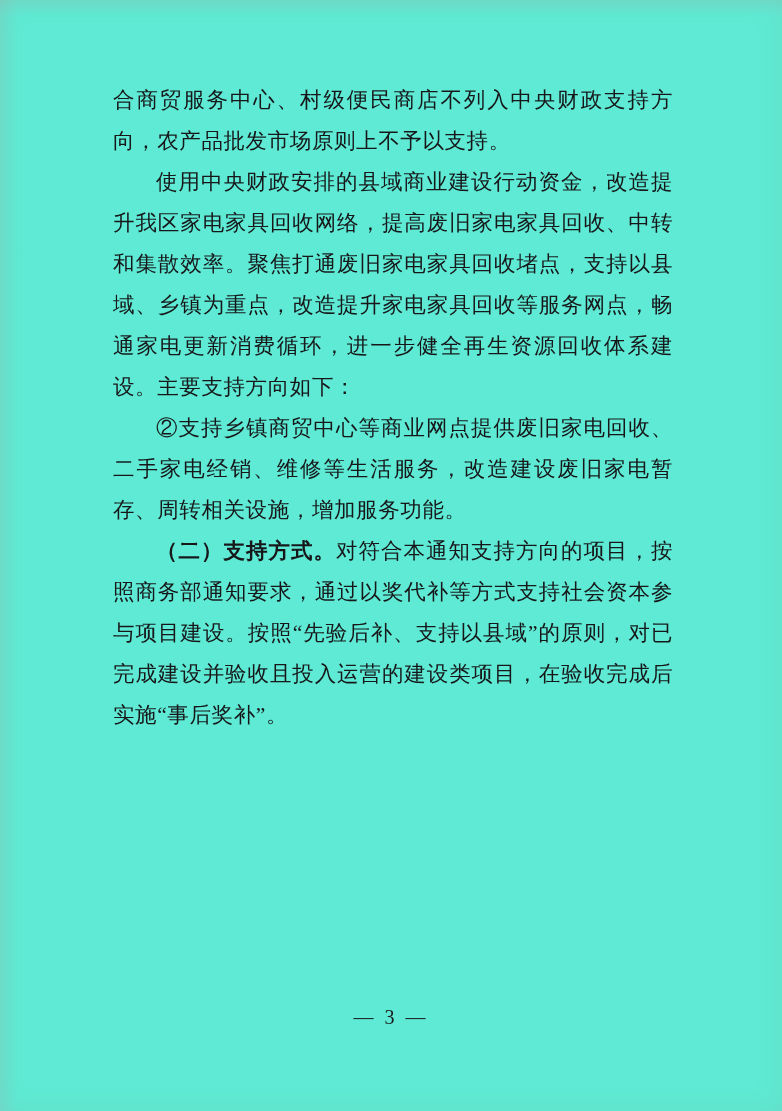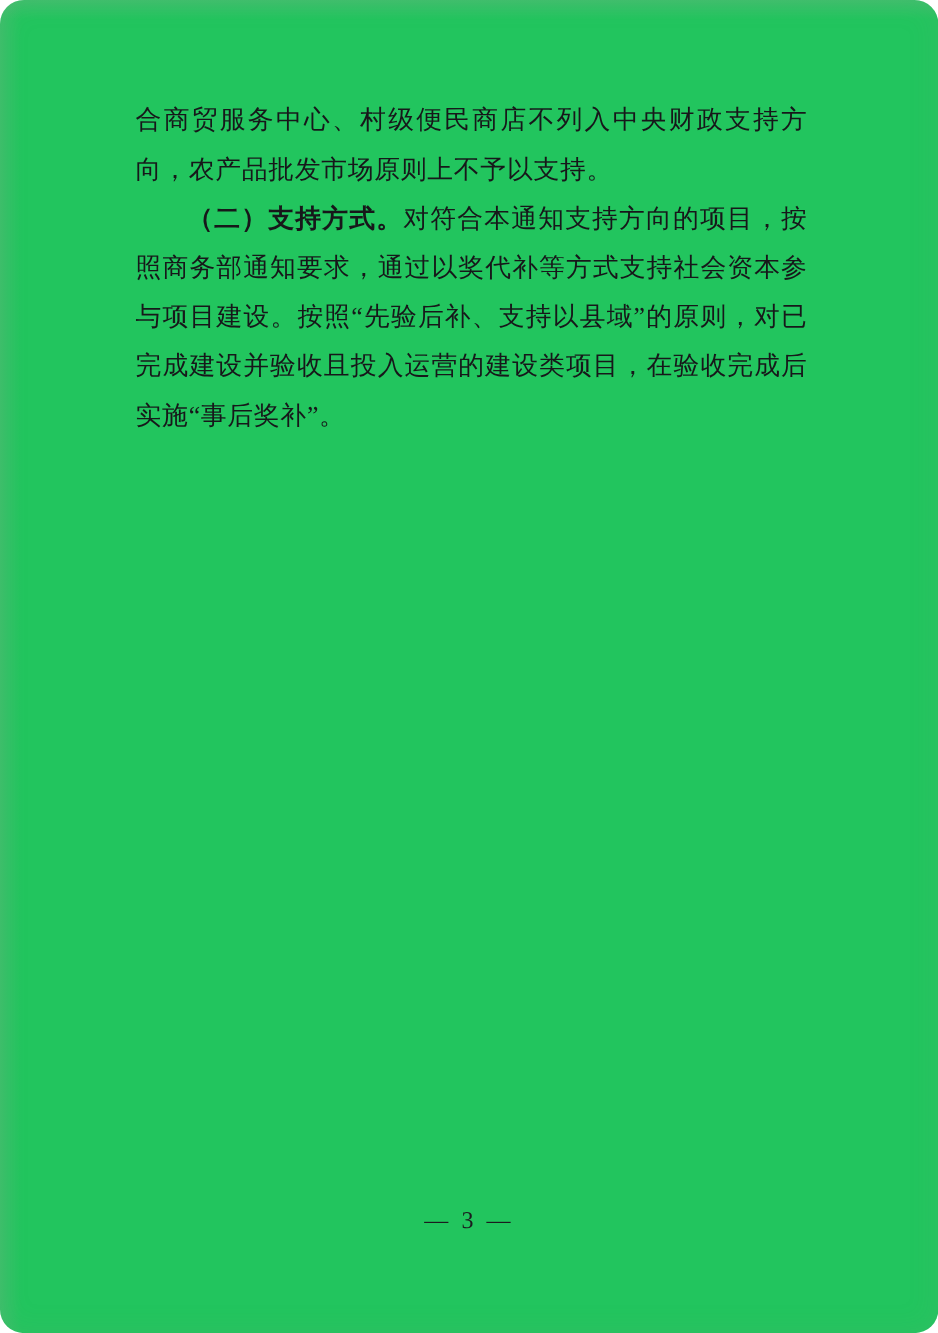--- a/index.html
+++ b/index.html
@@ -8,24 +8,23 @@
     background: #ffffff;
   }
   body {
     font-family: "Liberation Serif", "DejaVu Serif", serif;
   }
   .page {
     position: relative;
     width: 782px;
     height: 1111px;
     margin: 0 auto;
-    background: #22c55e;
+    background: #5eead4;
     box-sizing: border-box;
     overflow: hidden;
-    border-radius: 20px;
   }
   
   .page::before {
     content: "";
     position: absolute;
     left: 0; top: 0; right: 0; bottom: 0;
     box-shadow: inset 0 0 26px rgba(150,150,140,0.13);
     pointer-events: none;
   }
   .scan-edge-top {
@@ -84,22 +83,24 @@
 
 <div class="page">
   <div class="scan-edge-top"></div>
   <div class="scan-edge-left"></div>
 
   <div class="content">
 
     <p class="body">合商贸服务中心、村级便民商店不列入中央财政支持方向，农产品批发市场原则上不予以支持。</p>
 
 
+    <p class="indent">使用中央财政安排的县域商业建设行动资金，改造提升我区家电家具回收网络，提高废旧家电家具回收、中转和集散效率。聚焦打通废旧家电家具回收堵点，支持以县域、乡镇为重点，改造提升家电家具回收等服务网点，畅通家电更新消费循环，进一步健全再生资源回收体系建设。主要支持方向如下：</p>
 
 
+    <p class="indent">②支持乡镇商贸中心等商业网点提供废旧家电回收、二手家电经销、维修等生活服务，改造建设废旧家电暂存、周转相关设施，增加服务功能。</p>
 
 
     <p class="indent">
       <span class="bold">（二）支持方式。</span><span>对符合本通知支持方向的项目，按照商务部通知要求，通过以奖代补等方式支持社会资本参与项目建设。按照“先验后补、支持以县域”的原则，对已完成建设并验收且投入运营的建设类项目，在验收完成后实施“事后奖补”。</span>
     </p>
 
   </div>
 
   <div class="footer">— 3 —</div>
 </div>

